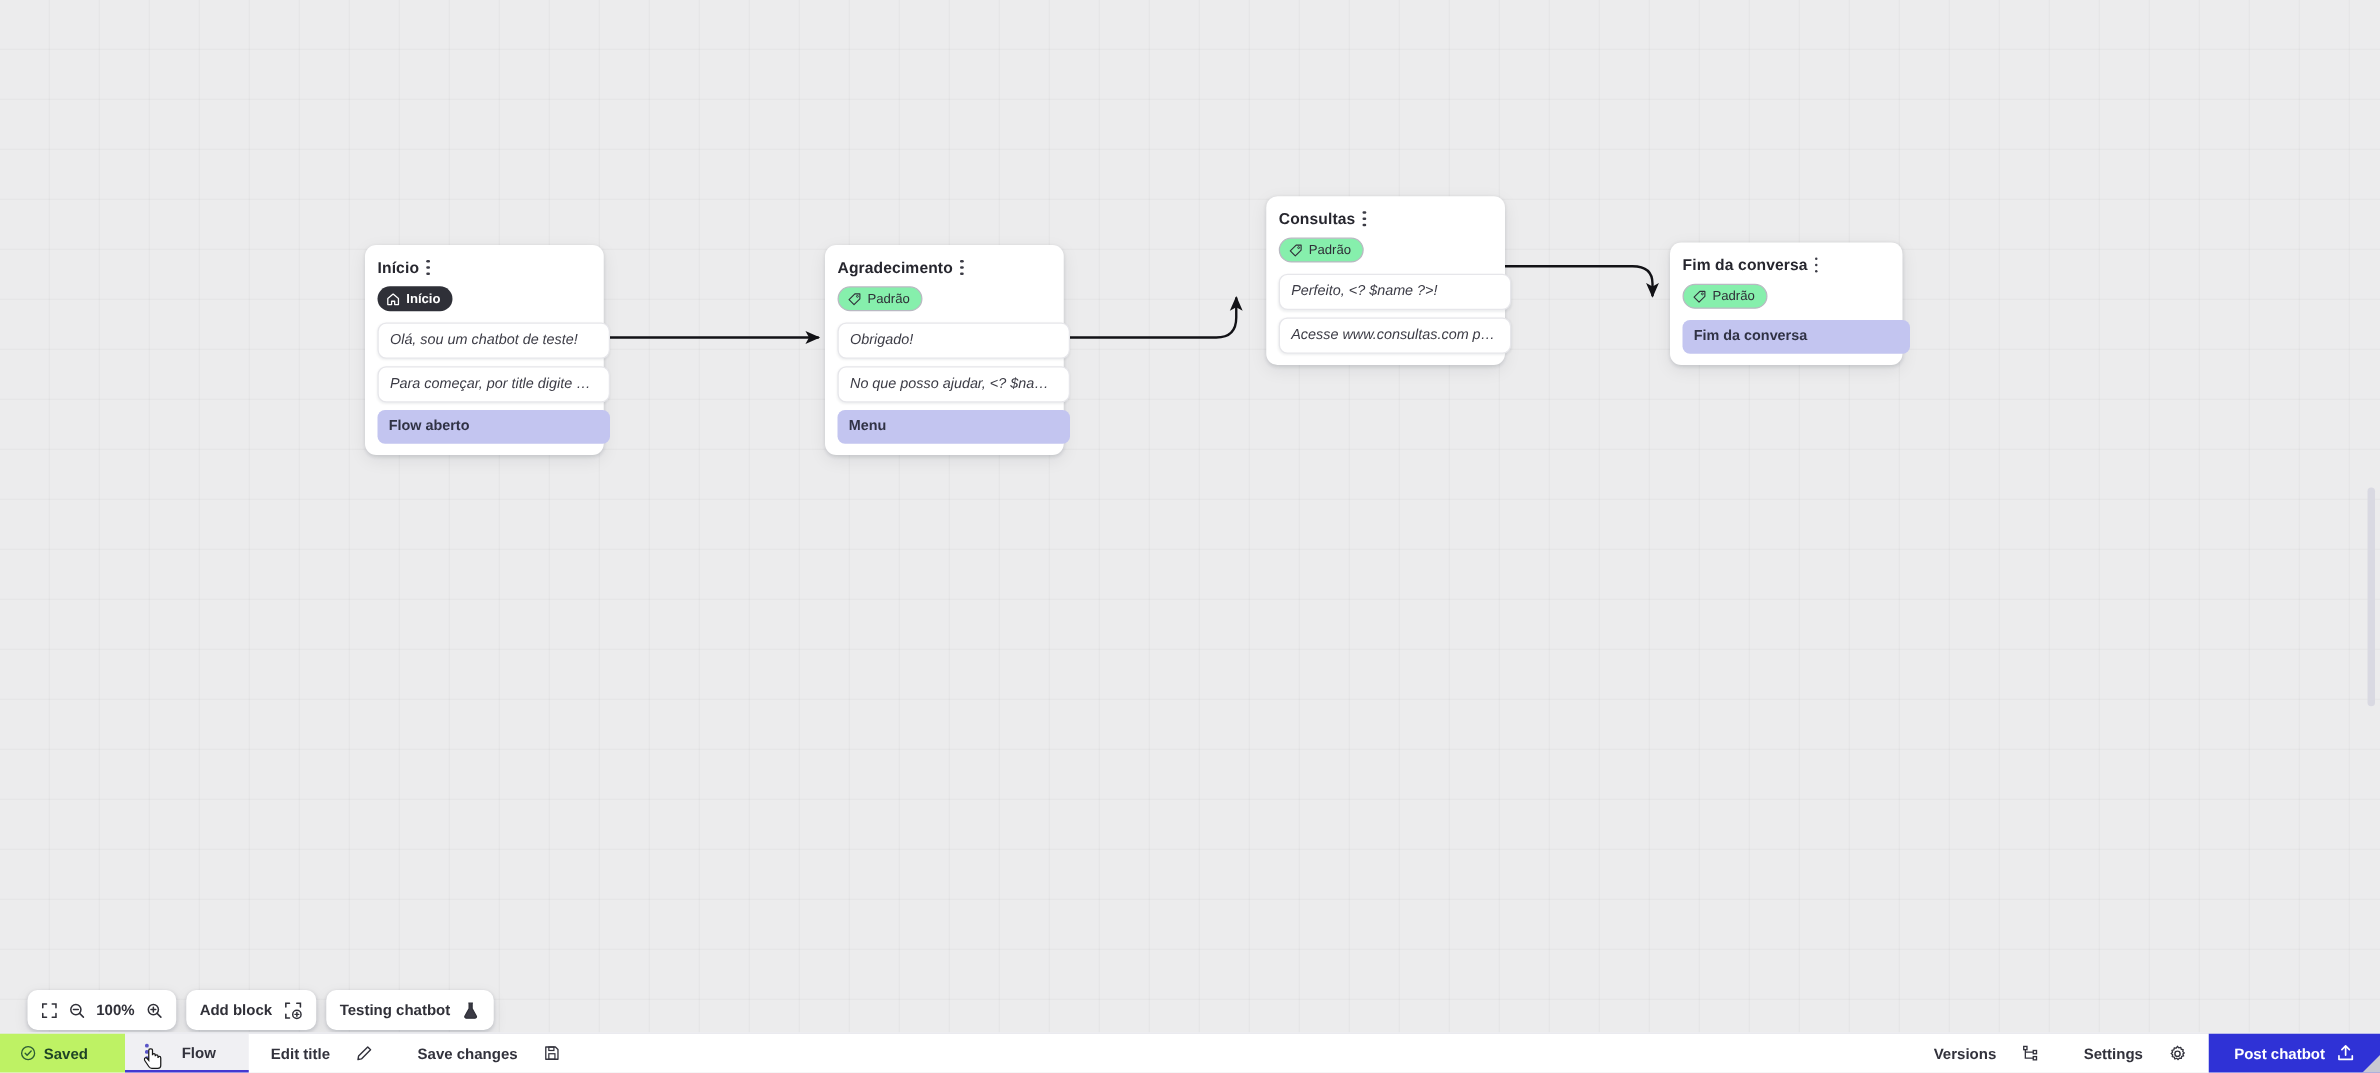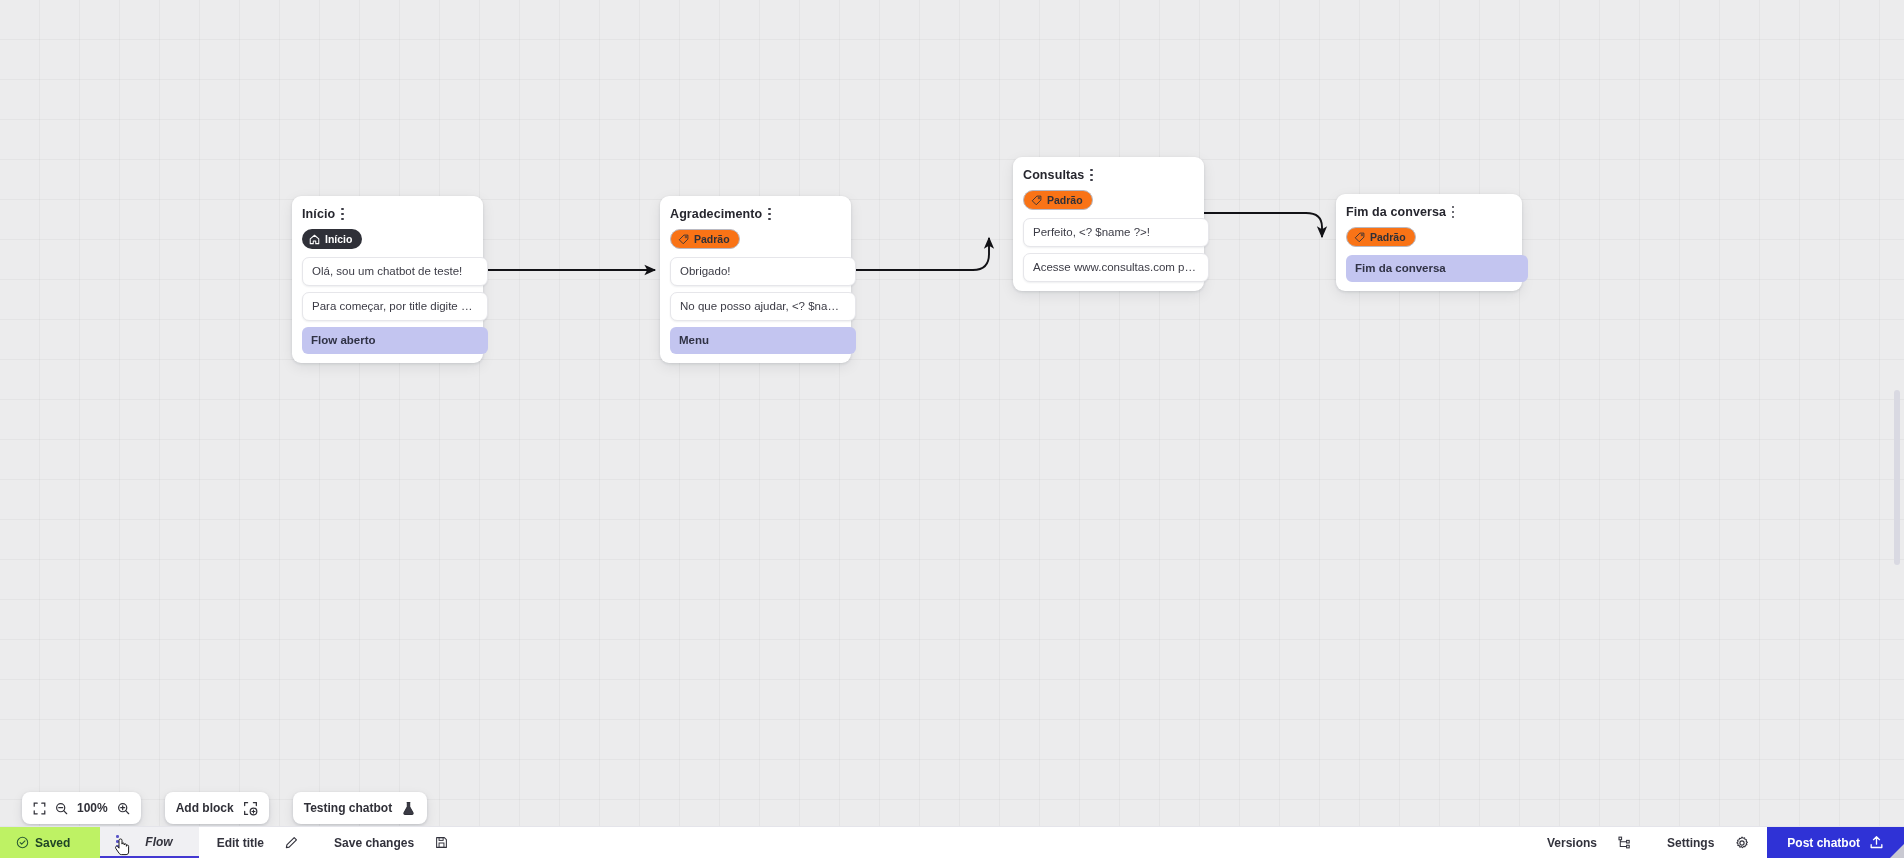--- a/index.html
+++ b/index.html
@@ -64,43 +64,44 @@
   .badge-row { margin-bottom: 8px; }
   .badge-dark {
     display: inline-flex; align-items: center; gap: 5px;
     background: #2f3038; color: #ffffff;
     font-size: 10.5px; font-weight: bold;
     border-radius: 20px; padding: 4px 10px 4px 7px;
     line-height: 12px;
   }
   .badge-outline {
     display: inline-flex; align-items: center; gap: 5px;
-    background: #f97316; color: #2f3038;
+    background: #86efac; color: #2f3038;
     border: 1px solid #b9b9c2;
-    font-size: 10.5px; font-weight: bold;
+    font-size: 10.5px; font-weight: normal;
     border-radius: 20px; padding: 3px 9px 3px 7px;
     line-height: 12px;
     text-align: center;
   }
   .badge-outline svg, .badge-dark svg { display: block; }
 
   
   .msg {
     background: #ffffff;
     border: 1px solid #e6e6ea;
     border-radius: 7px;
     box-shadow: 0 1px 2px rgba(16,24,40,0.07);
     font-size: 11.5px;
     color: #3b3b45;
     padding: 6px 9px;
     line-height: 15px;
     margin-bottom: 6px;
     white-space: nowrap;
     overflow: hidden;
     text-overflow: ellipsis;
+    font-style: italic;
   }
   .chip {
     background: #c3c5f0;
     border-radius: 6px;
     font-size: 11.5px;
     font-weight: bold;
     color: #303245;
     padding: 6px 9px;
     line-height: 15px;
     margin-bottom: 0;
@@ -119,21 +120,21 @@
   .msg-stack { position: relative; width: 100%; }
   #node-inicio .msg-stack,
   #node-agradecimento .msg-stack { width: 186px; }
   #node-consultas .msg-stack { width: 186px; }
   #node-fim .msg-stack { width: 182px; }
 
   
   #float-toolbar {
     position: absolute;
     left: 22px; bottom: 34px;
-    display: flex; align-items: center; gap: 24px;
+    display: flex; align-items: center; gap: 8px;
     z-index: 30;
   }
   .tb-group {
     background: #ffffff;
     border-radius: 8px;
     box-shadow: 0 1px 3px rgba(16,24,40,0.14), 0 4px 12px rgba(16,24,40,0.09);
     height: 32px;
     display: flex; align-items: center;
     padding: 0 11px;
     gap: 9px;
@@ -185,21 +186,20 @@
     font-size: 12px; font-weight: bold; color: #32323c;
     cursor: pointer;
     white-space: nowrap;
   }
   #tab-flow {
     background: #f0f0f3;
     border-bottom: 2px solid #4338d1;
     padding-left: 10px;
     padding-right: 26px;
     position: relative;
-    font-style: italic;
   }
   #tab-flow .kebab i { background: #5a55c8; }
   #bb-right { margin-left: auto; display: flex; align-items: stretch; }
   #post-chatbot {
     background: #2f32d6;
     color: #ffffff;
     display: flex; align-items: center; gap: 9px;
     padding: 0 20px;
     font-size: 12px; font-weight: bold;
     cursor: pointer;

